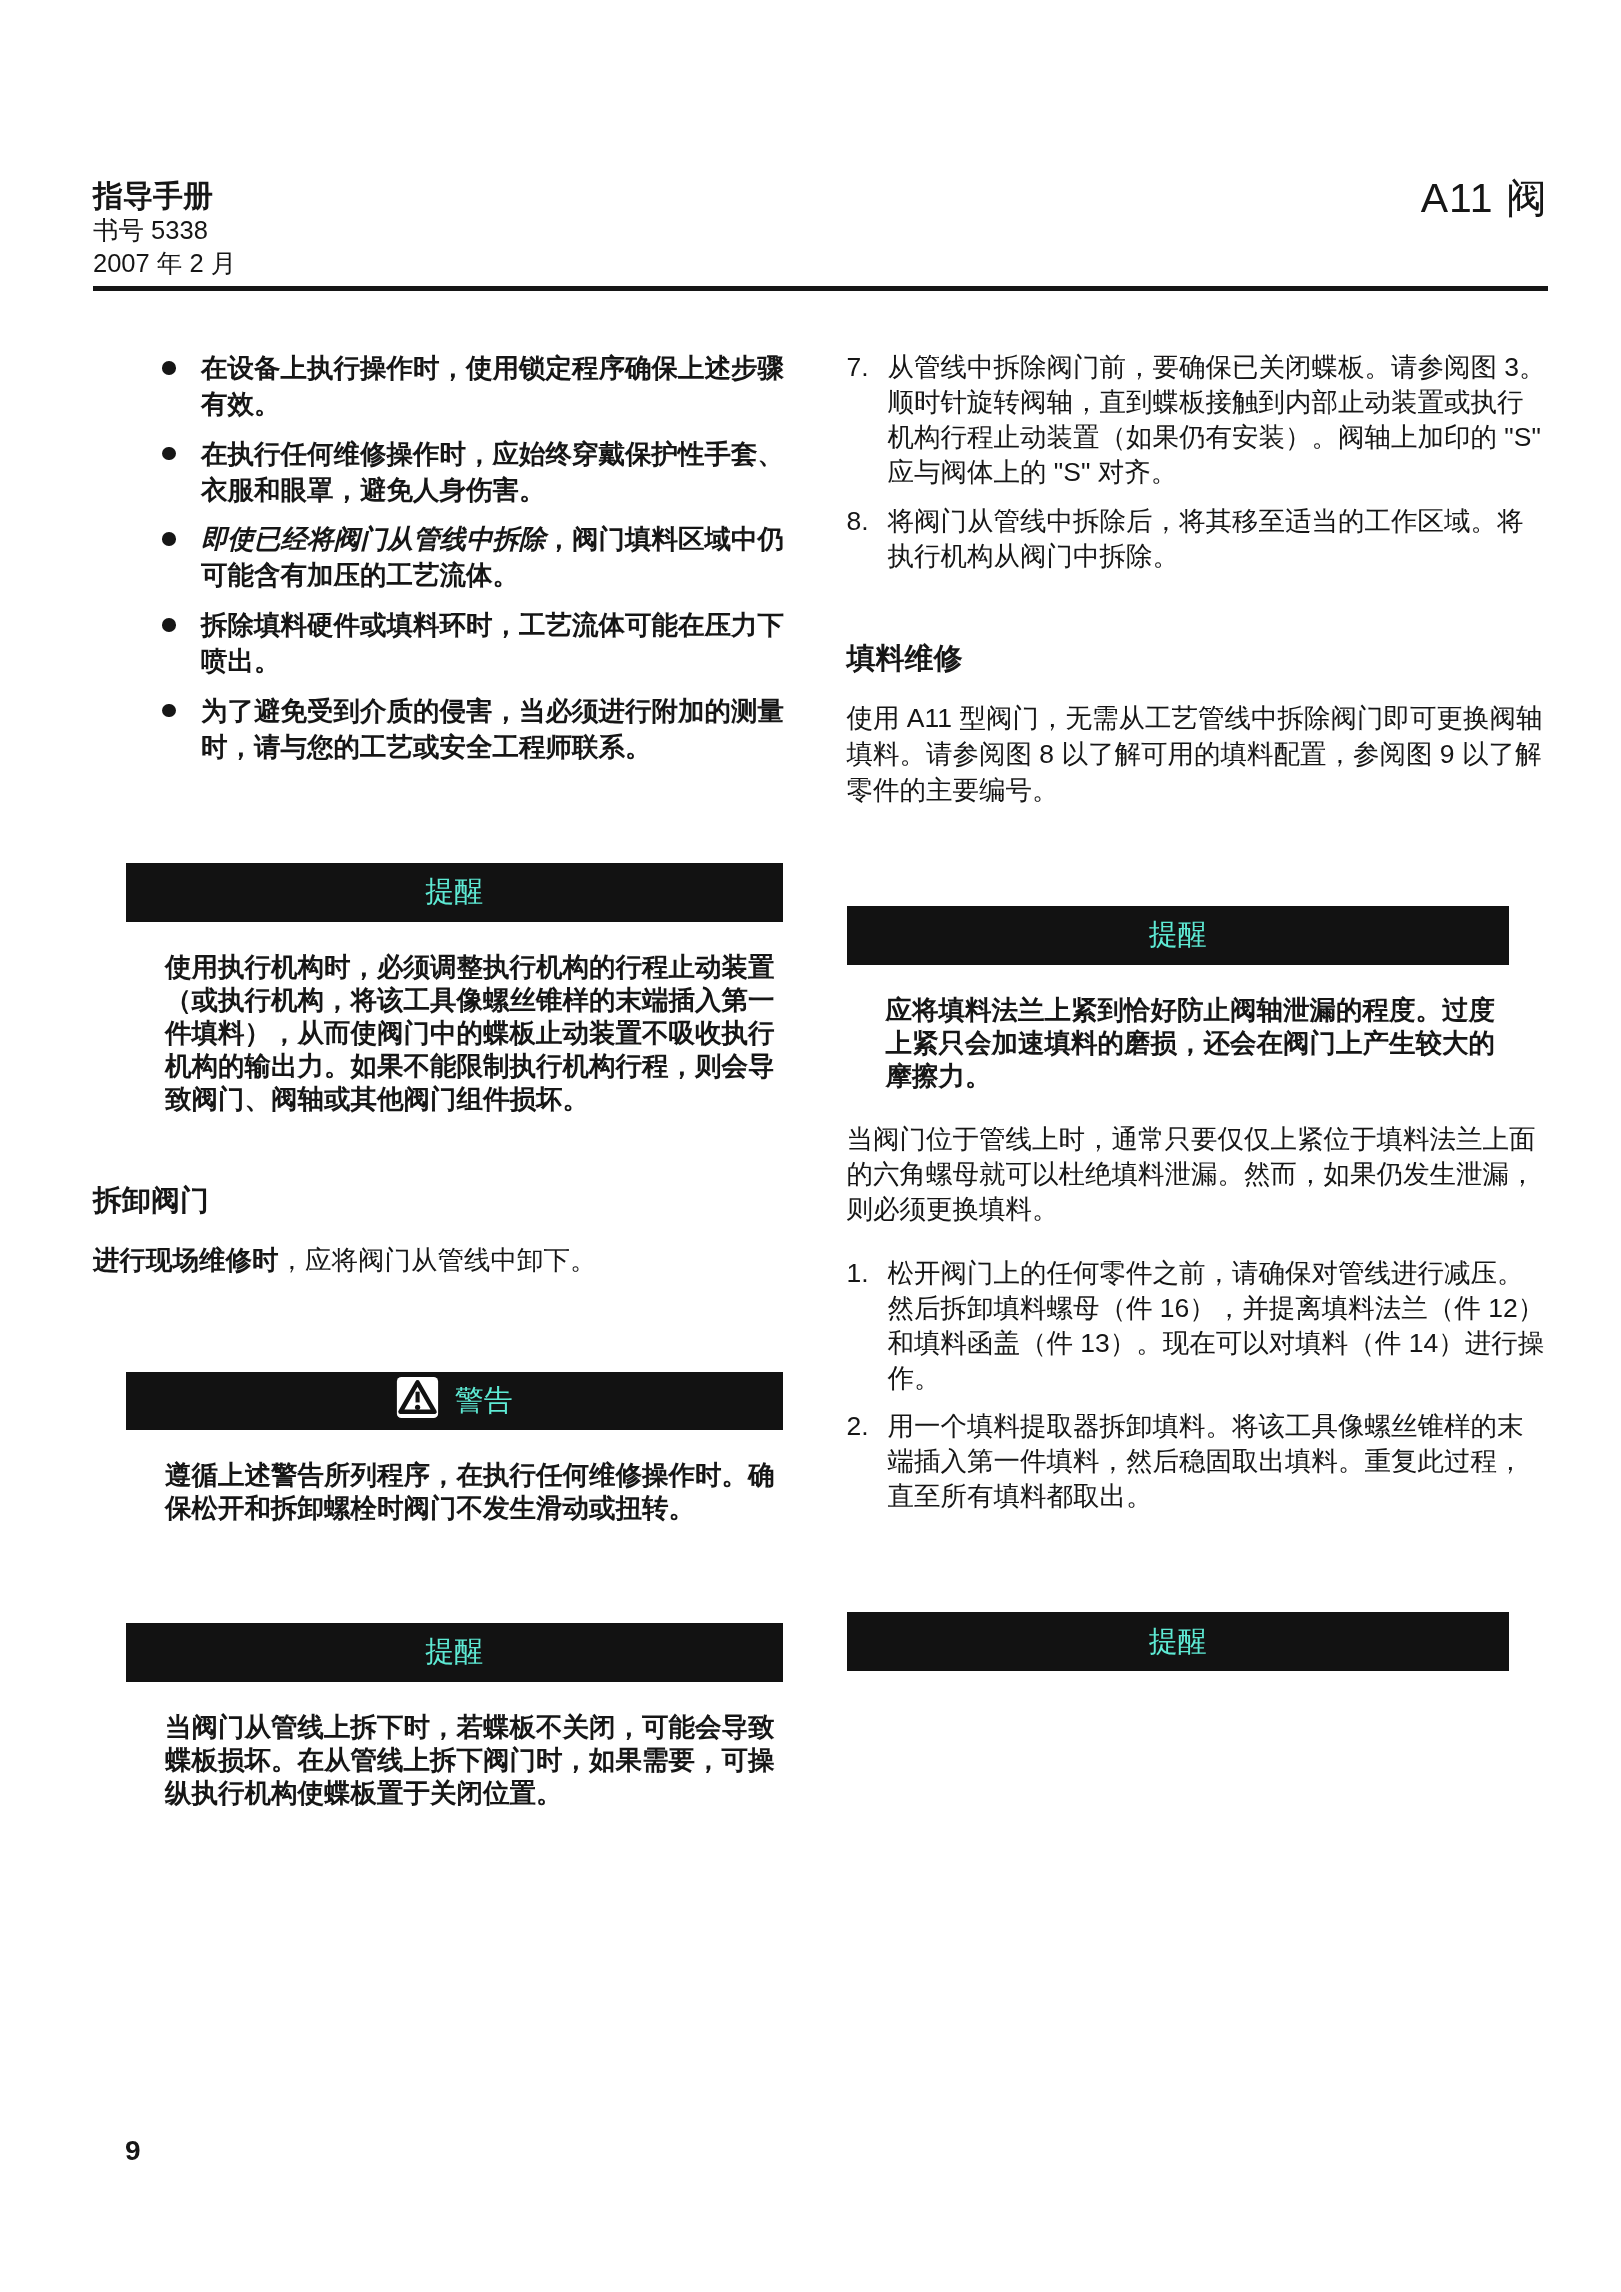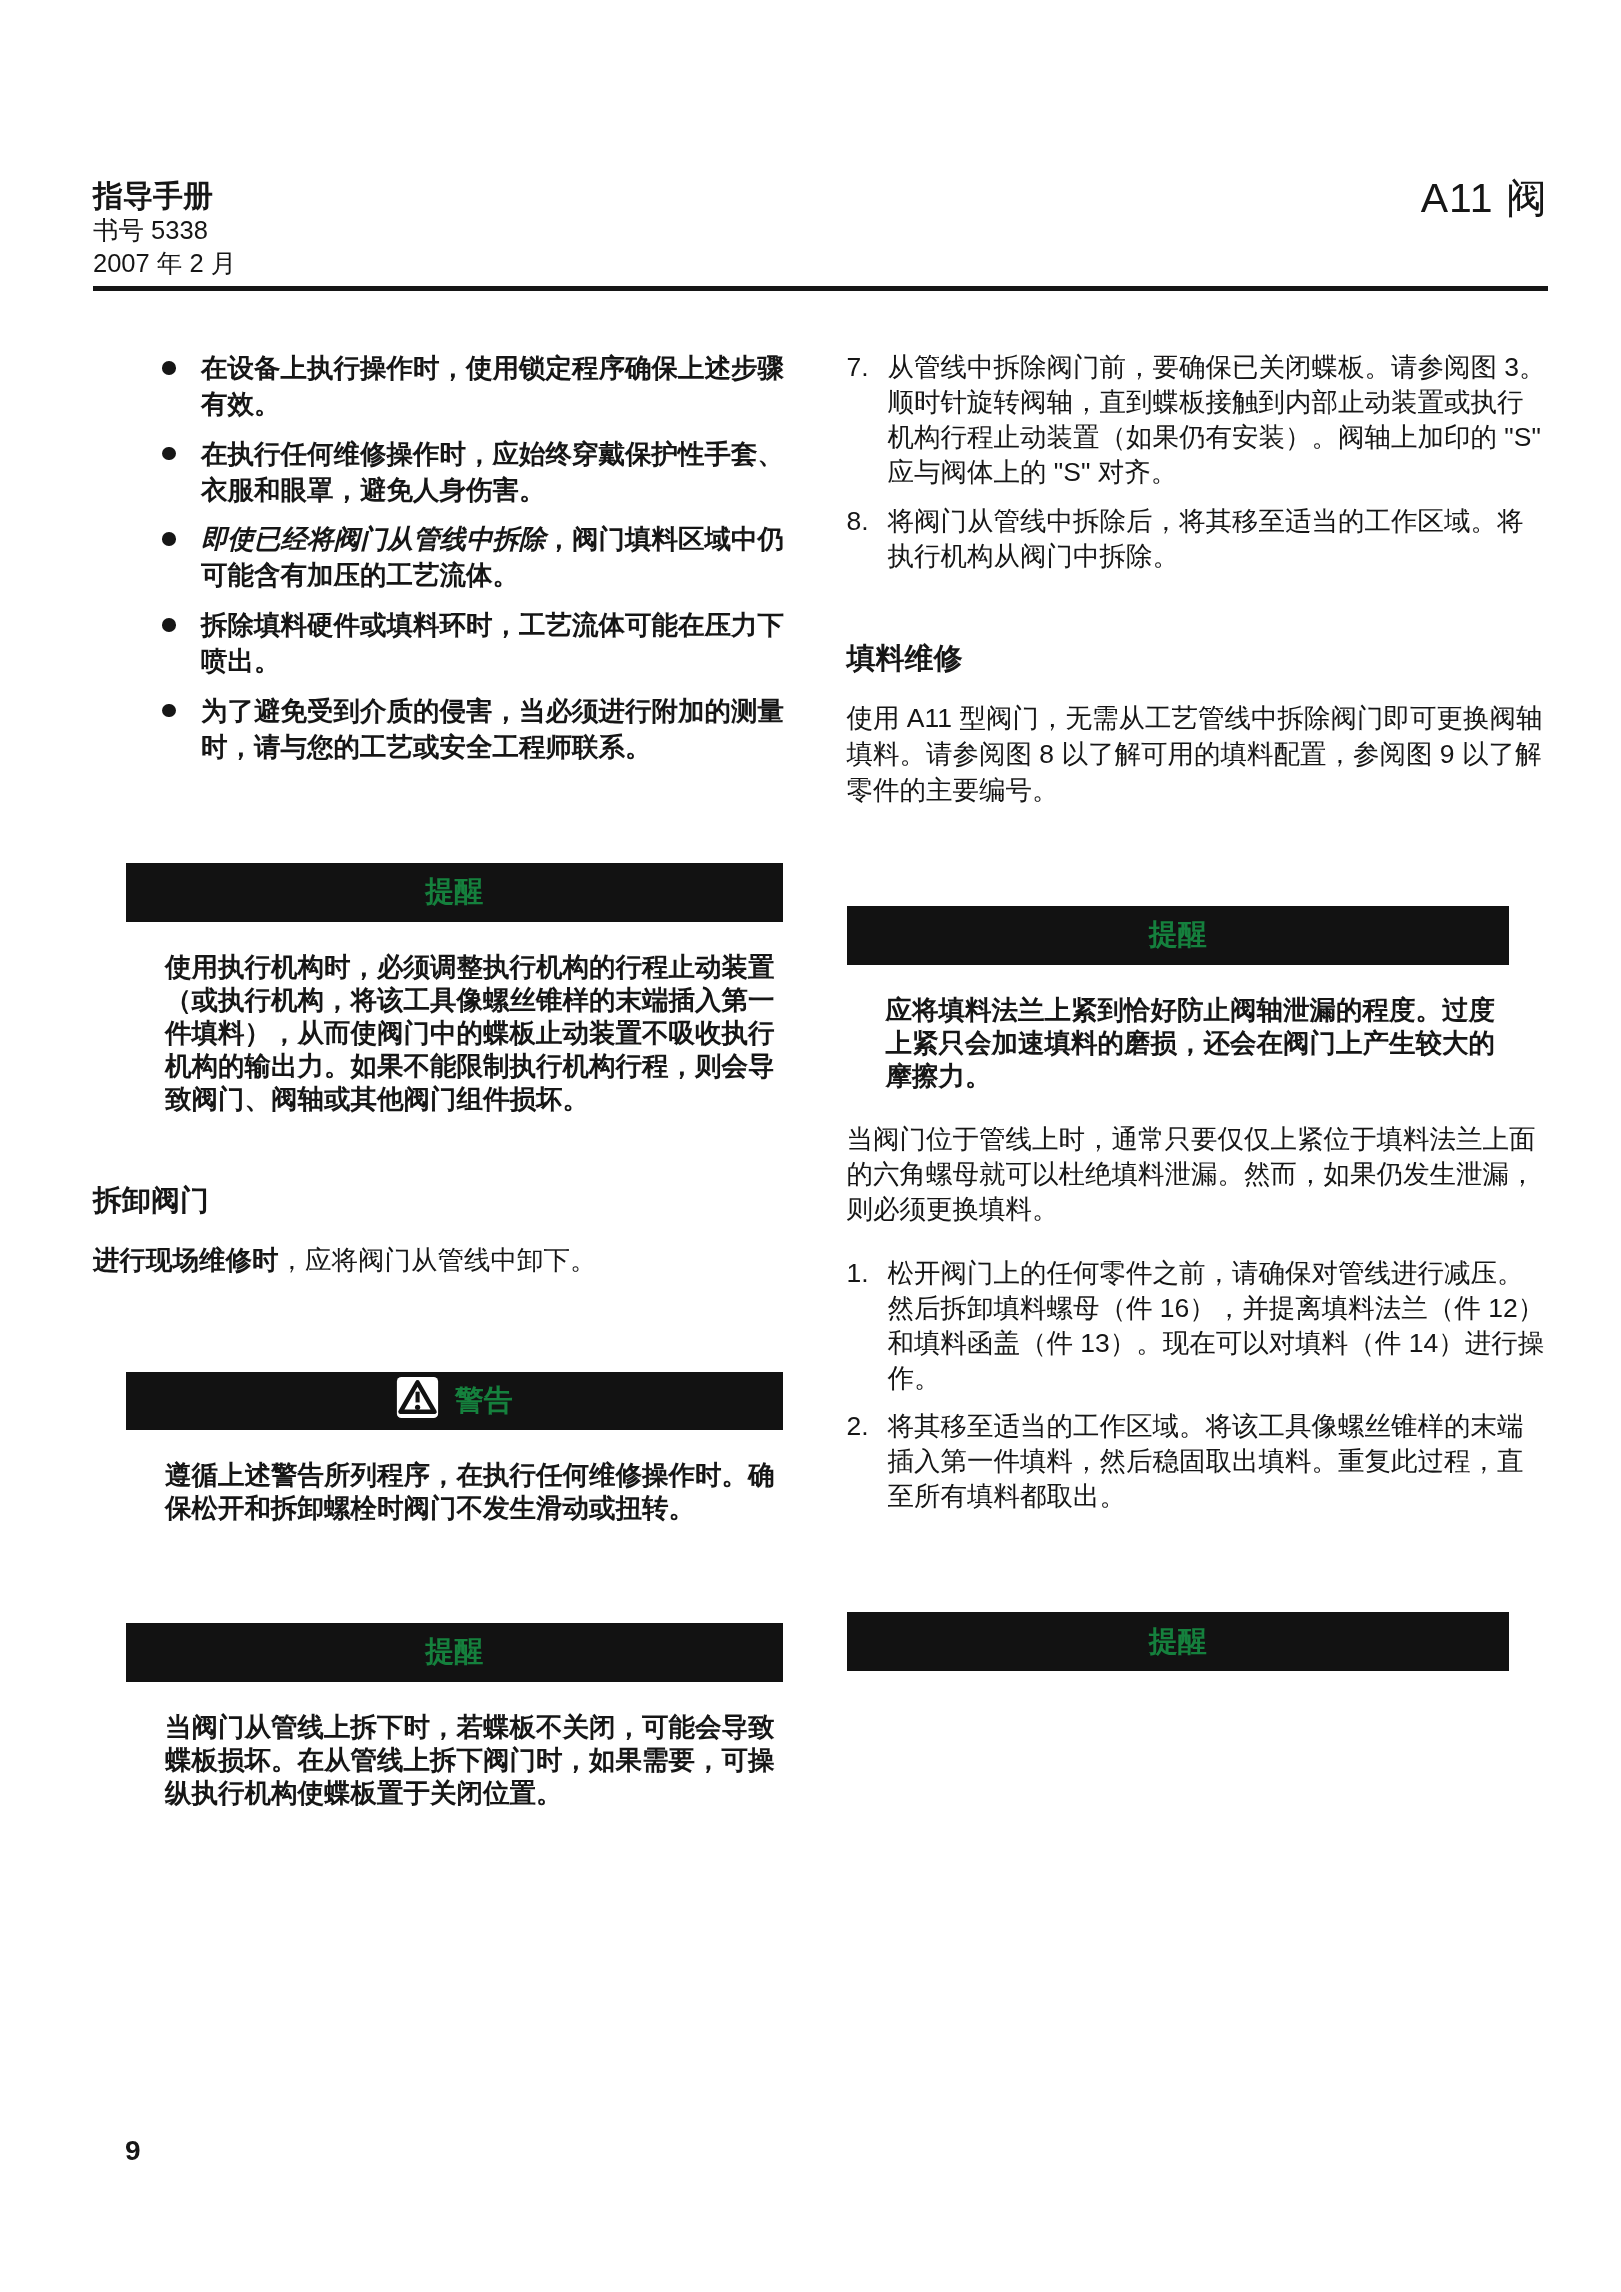--- a/index.html
+++ b/index.html
@@ -24,21 +24,21 @@
   
   .bullets{margin:0;padding:0 0 0 69px;list-style:none}
   .bullets li{position:relative;padding-left:39px;margin-bottom:13.7px;font-weight:bold;line-height:36px}
   .bullets li .dot{position:absolute;left:0;top:10.8px;width:13.7px;height:13.7px;border-radius:50%;background:#161616}
   .lead-italic{font-style:italic}
 
   
   .notice{margin-top:98px}
   .inset{margin-left:33px;margin-right:11.8px}
   .rnotice{margin-right:39px}
-  .bar{height:59px;background:#121212;color:#15803d;display:flex;align-items:center;justify-content:center;gap:15.7px;font-weight:bold;font-size:29px}
+  .bar{height:59px;background:#121212;color:#5eead4;display:flex;align-items:center;justify-content:center;gap:15.7px;font-weight:normal;font-size:29px}
   .nbody{font-weight:bold;line-height:33px;padding:29px 5.9px 0 39px}
   .warning{margin-top:94px}
   .warning .bar{height:58px}
   .warn-icon{display:block}
 
   
   .section-heading{font-size:29px;font-weight:bold;margin-top:67px;line-height:1.2}
   .section-para{margin-top:11.8px;line-height:36px}
   .lead-bold{font-weight:bold}
 
@@ -155,21 +155,21 @@
 
       <p class="after-notice-para">当阀门位于管线上时，通常只要仅仅上紧位于填料法兰上面的六角螺母就可以杜绝填料泄漏。然而，如果仍发生泄漏，则必须更换填料。</p>
 
       <div class="steps steps-follow">
         <div class="step">
           <span class="step-num">1.</span>
           <span class="step-text">松开阀门上的任何零件之前，请确保对管线进行减压。然后拆卸填料螺母（件 16），并提离填料法兰（件 12）和填料函盖（件 13）。现在可以对填料（件 14）进行操作。</span>
         </div>
         <div class="step">
           <span class="step-num">2.</span>
-          <span class="step-text">将其移至适当的工作区域。将该工具像螺丝锥样的末端插入第一件填料，然后稳固取出填料。重复此过程，直至所有填料都取出。</span>
+          <span class="step-text">用一个填料提取器拆卸填料。将该工具像螺丝锥样的末端插入第一件填料，然后稳固取出填料。重复此过程，直至所有填料都取出。</span>
         </div>
       </div>
 
       <div class="notice rnotice">
         <div class="bar">
           <span>提醒</span>
         </div>
       </div>
 
     </section>

